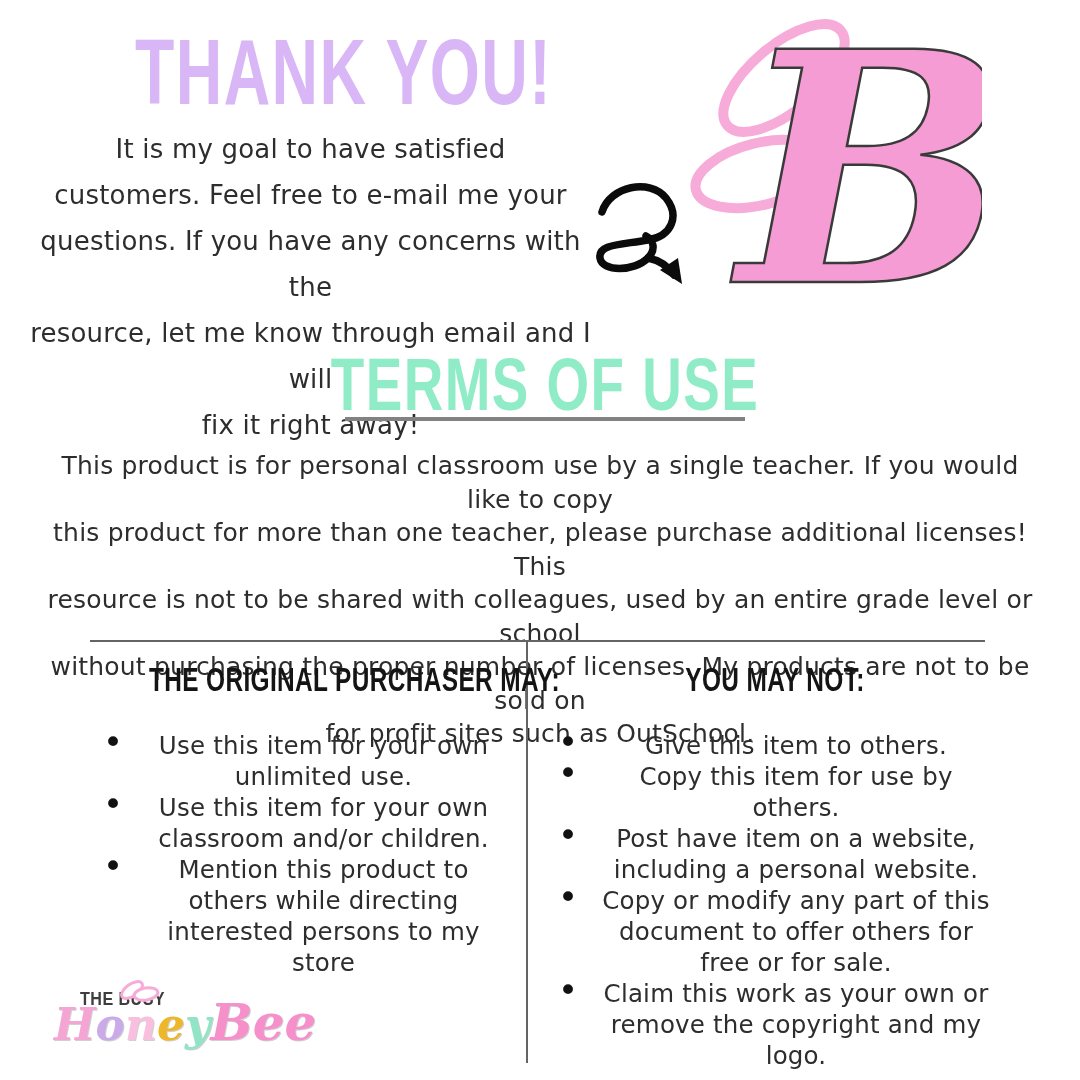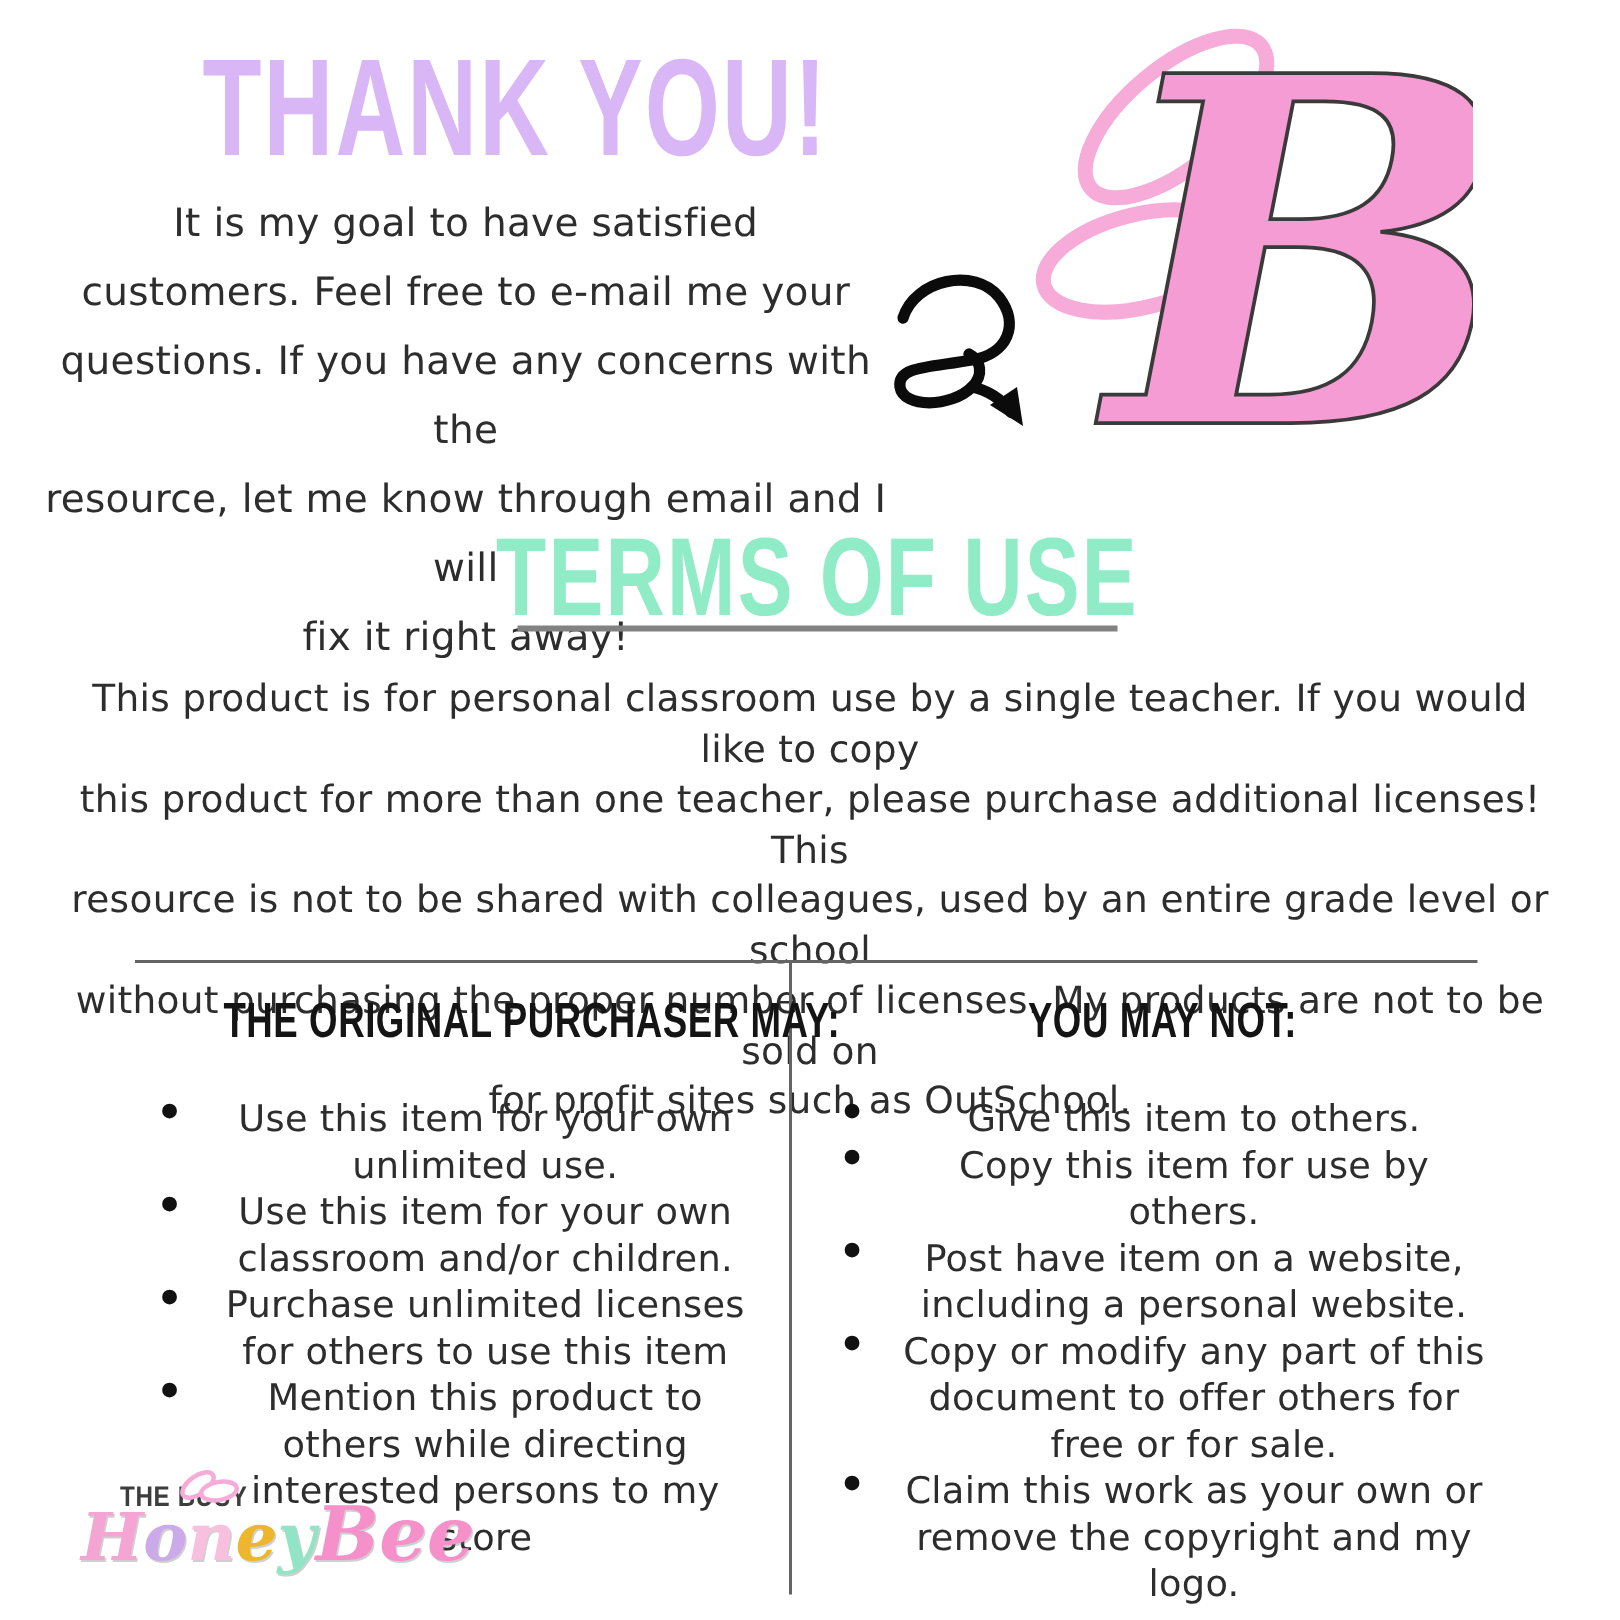--- a/index.html
+++ b/index.html
@@ -131,21 +131,20 @@
 for profit sites such as OutSchool.</p>
 
   <div class="divider-h"></div>
   <div class="divider-v"></div>
 
   <section class="col col-left">
     <h3 class="col-heading">THE ORIGINAL PURCHASER MAY:</h3>
     <ul>
         <li>Use this item for your own unlimited use.</li>
         <li>Use this item for your own classroom and/or children.</li>
-        <li>Purchase unlimited licenses for others to use this item</li>
         <li>Mention this product to others while directing interested persons to my store</li>
       </ul>
   </section>
 
   <section class="col col-right">
     <h3 class="col-heading">YOU MAY NOT:</h3>
     <ul>
         <li>Give this item to others.</li>
         <li>Copy this item for use by others.</li>
         <li>Post have item on a website, including a personal website.</li>

